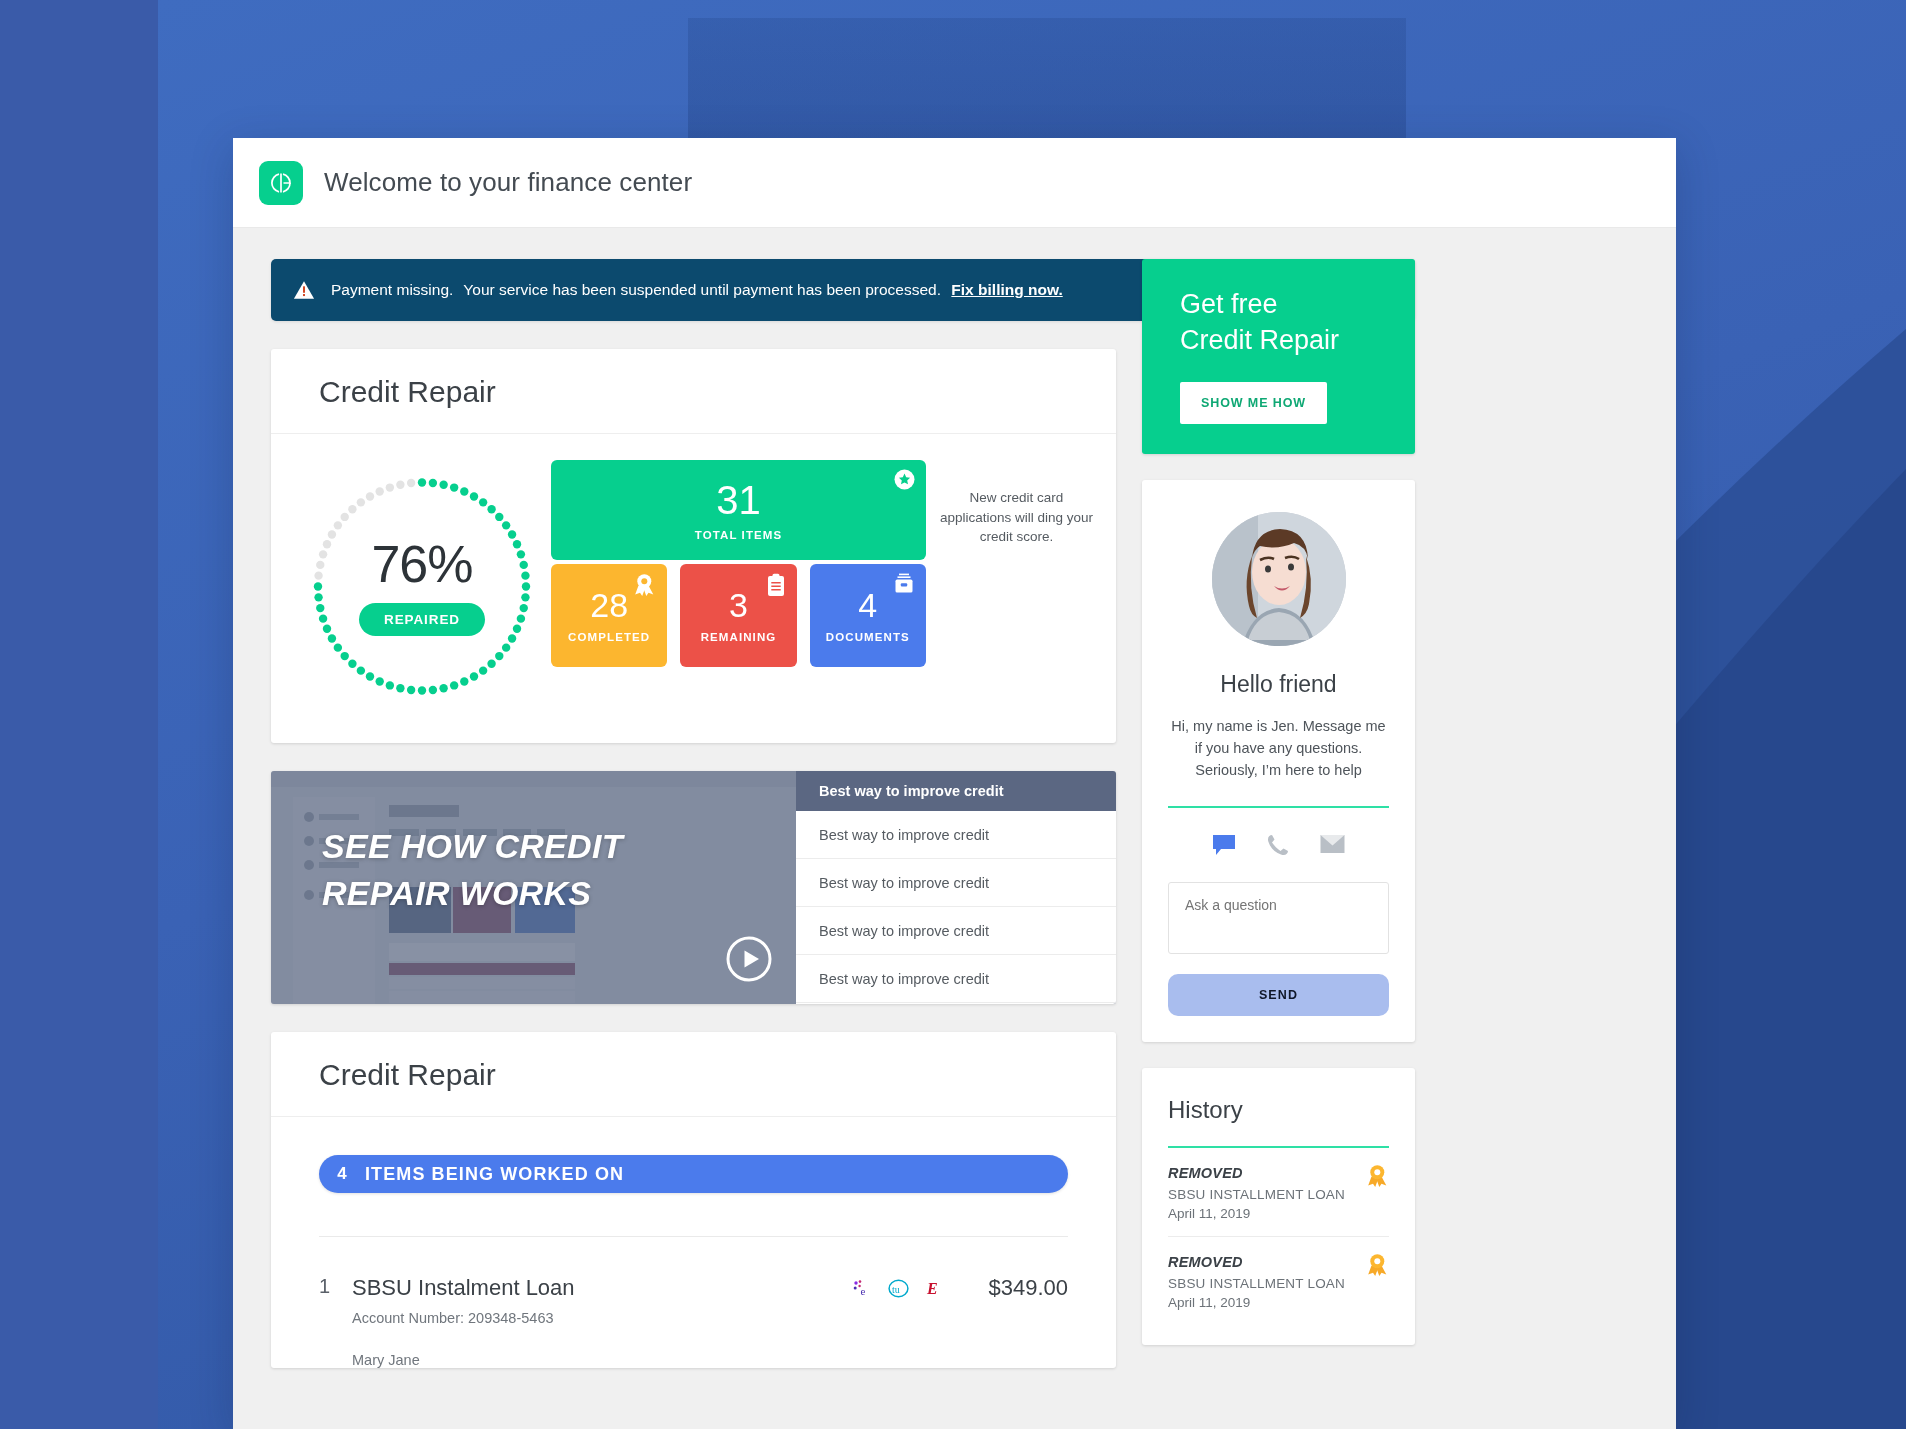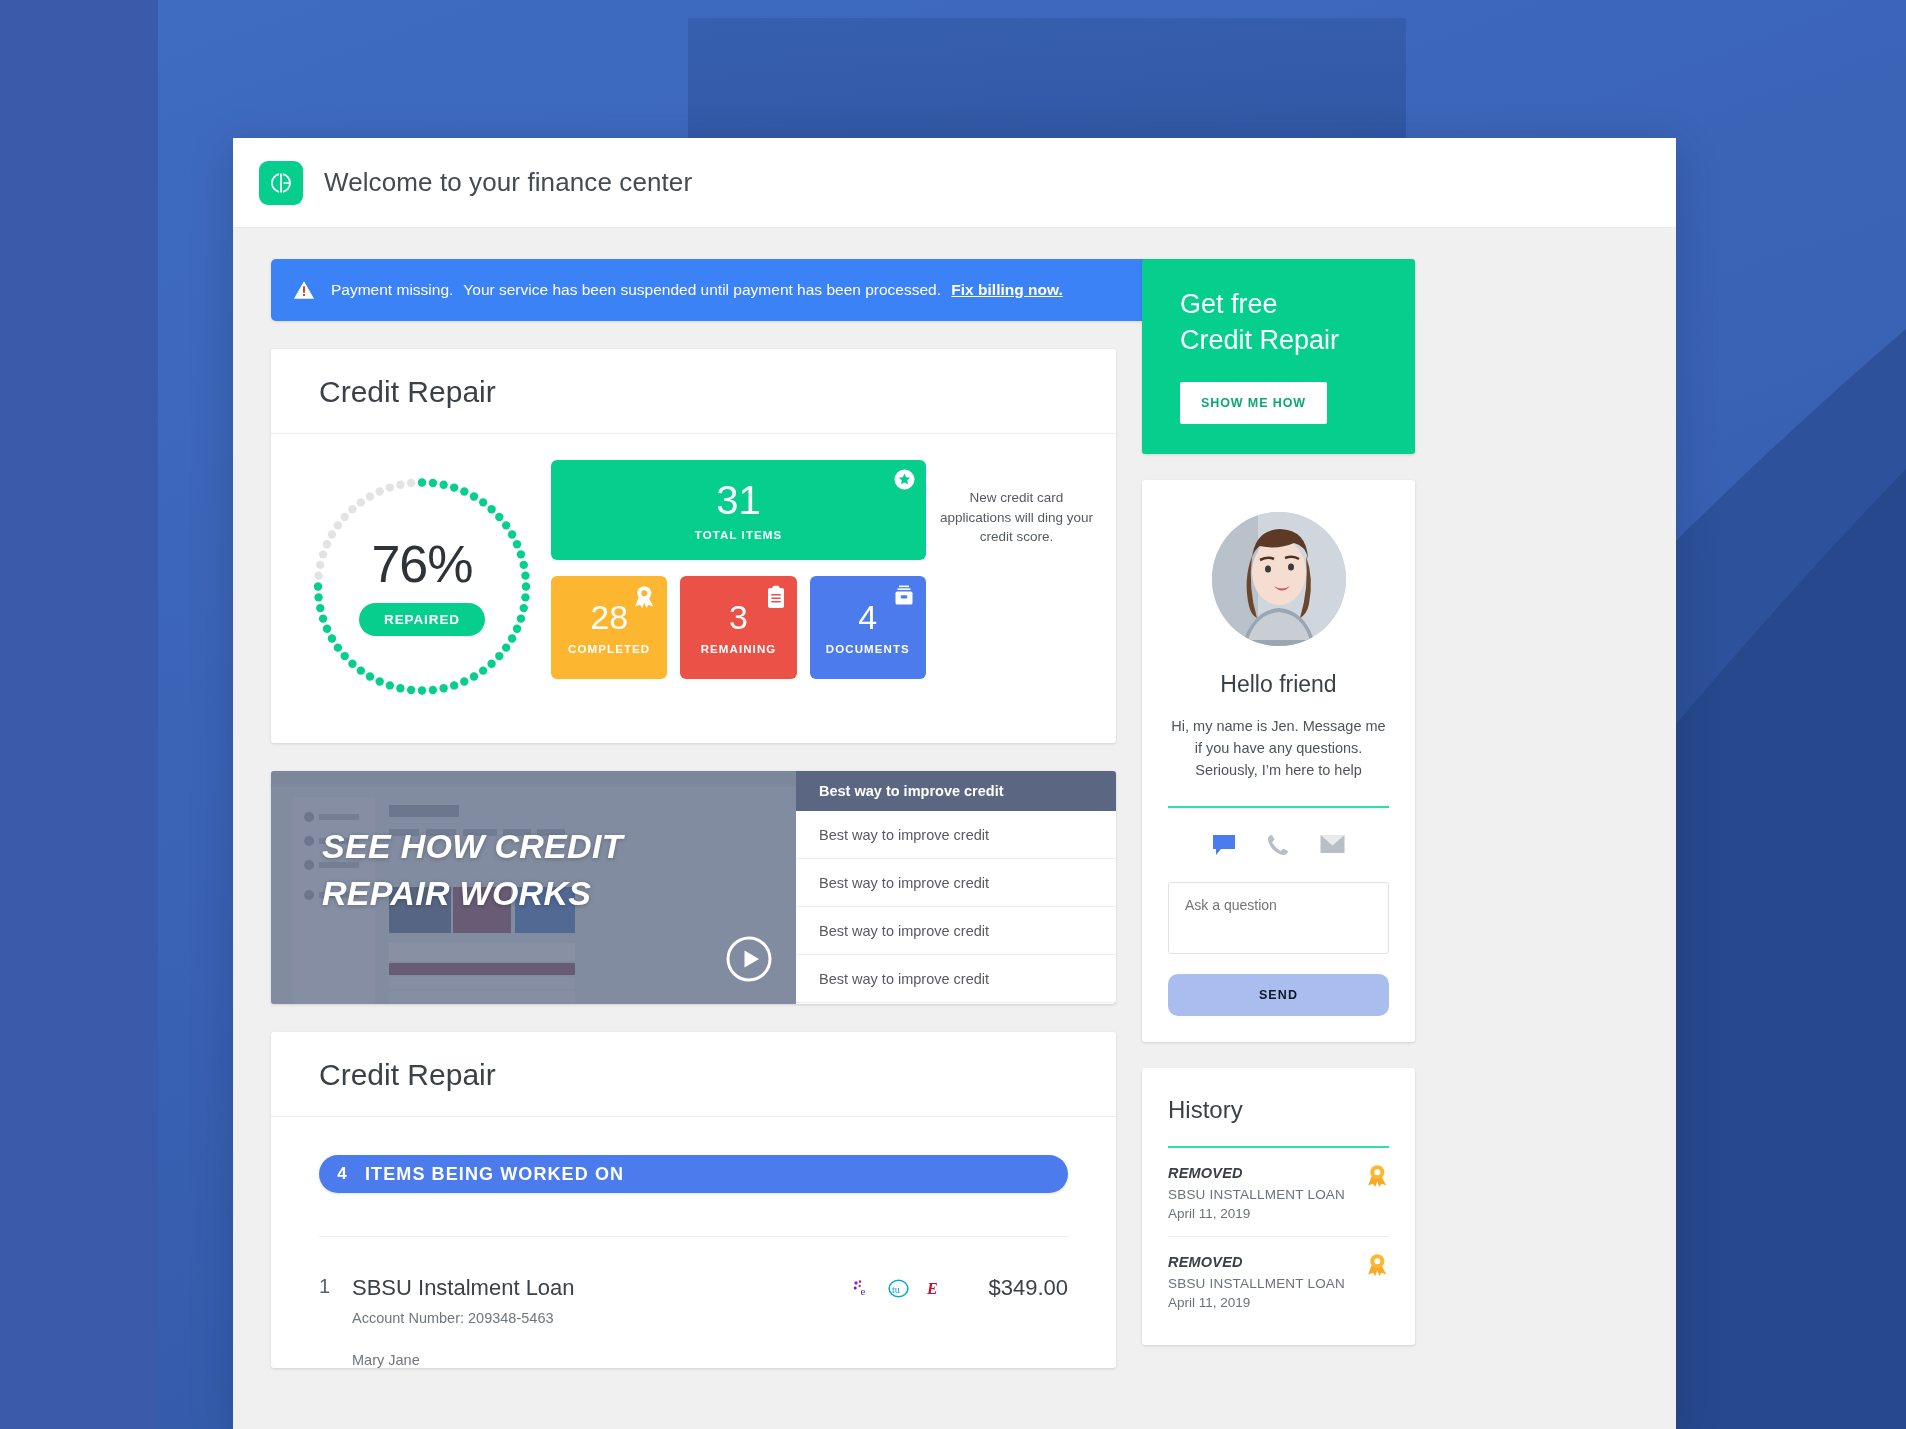--- a/index.html
+++ b/index.html
@@ -44,21 +44,21 @@
     margin-left: 21px; font-size: 26px; color: #444b52; font-weight: 400;
     letter-spacing: .1px;
   }
 
   .content { padding: 31px 38px 0 38px; display: flex; gap: 26px; }
   .col-main { width: 845px; flex: 0 0 845px; }
   .col-side { width: 273px; flex: 0 0 273px; }
 
   
   .alert {
-    background: #3b82f6; border-radius: 5px; height: 62px;
+    background: #0c4a6e; border-radius: 5px; height: 62px;
     display: flex; align-items: center; padding: 0 22px; margin-bottom: 28px;
     box-shadow: 0 1px 3px rgba(0,0,0,.10);
     width: 1144px;
   }
   .alert-icon { width: 22px; height: 22px; flex: 0 0 auto; margin-right: 16px; }
   .alert-text { color: #fff; font-size: 15.5px; }
   .alert-text .sp { display: inline-block; width: 6px; }
   .alert-link { color: #fff; text-decoration: underline; font-weight: 600; cursor: pointer; }
 
   
@@ -75,21 +75,21 @@
     position: absolute; inset: 0; display: flex; flex-direction: column;
     align-items: center; justify-content: center;
   }
   .ring-pct { font-size: 52px; color: #2d3338; font-weight: 300; line-height: 1; letter-spacing: -1px; }
   .ring-pill {
     margin-top: 13px; background: #06cf8e; color: #fff; border-radius: 20px;
     padding: 9px 25px; font-size: 13.5px; font-weight: 700; letter-spacing: .9px;
   }
 
   .tiles { flex: 1; display: flex; gap: 13px; }
-  .tiles-left { flex: 1; display: flex; flex-direction: column; gap: 16px; }
+  .tiles-left { flex: 1; display: flex; flex-direction: column; gap: 4px; }
   .tile {
     border-radius: 6px; position: relative; color: #fff;
     display: flex; flex-direction: column; align-items: center; justify-content: center;
   }
   .tile-big { height: 100px; background: #06cf8e; }
   .tile-row { display: flex; gap: 13px; }
   .tile-sm { flex: 1; height: 103px; }
   .t-completed { background: #fcb62f; }
   .t-remaining { background: #ec5148; }
   .t-documents { background: #4b7bec; }

